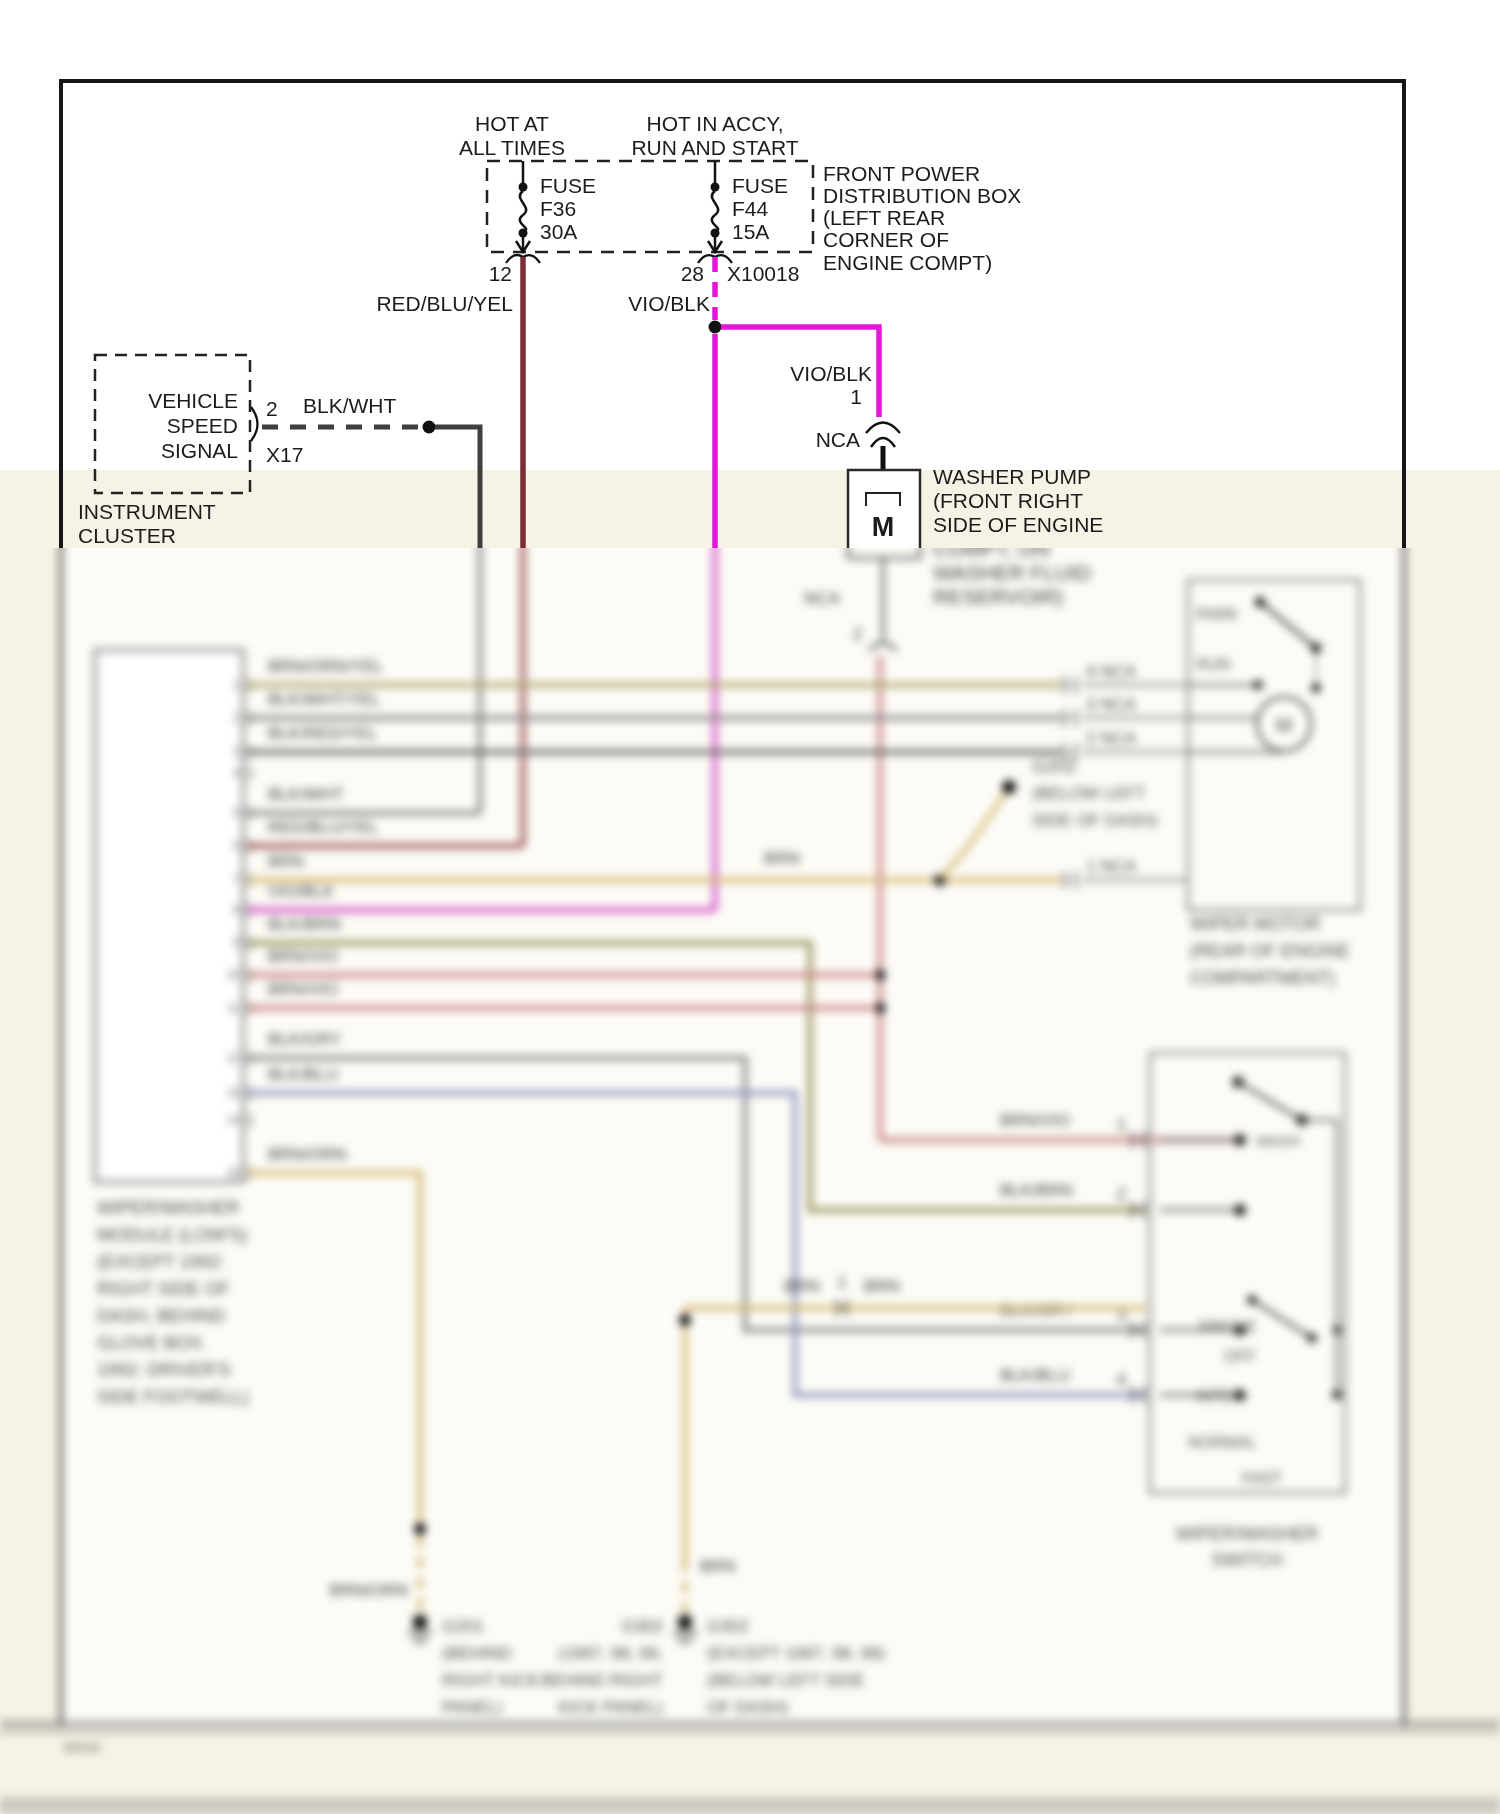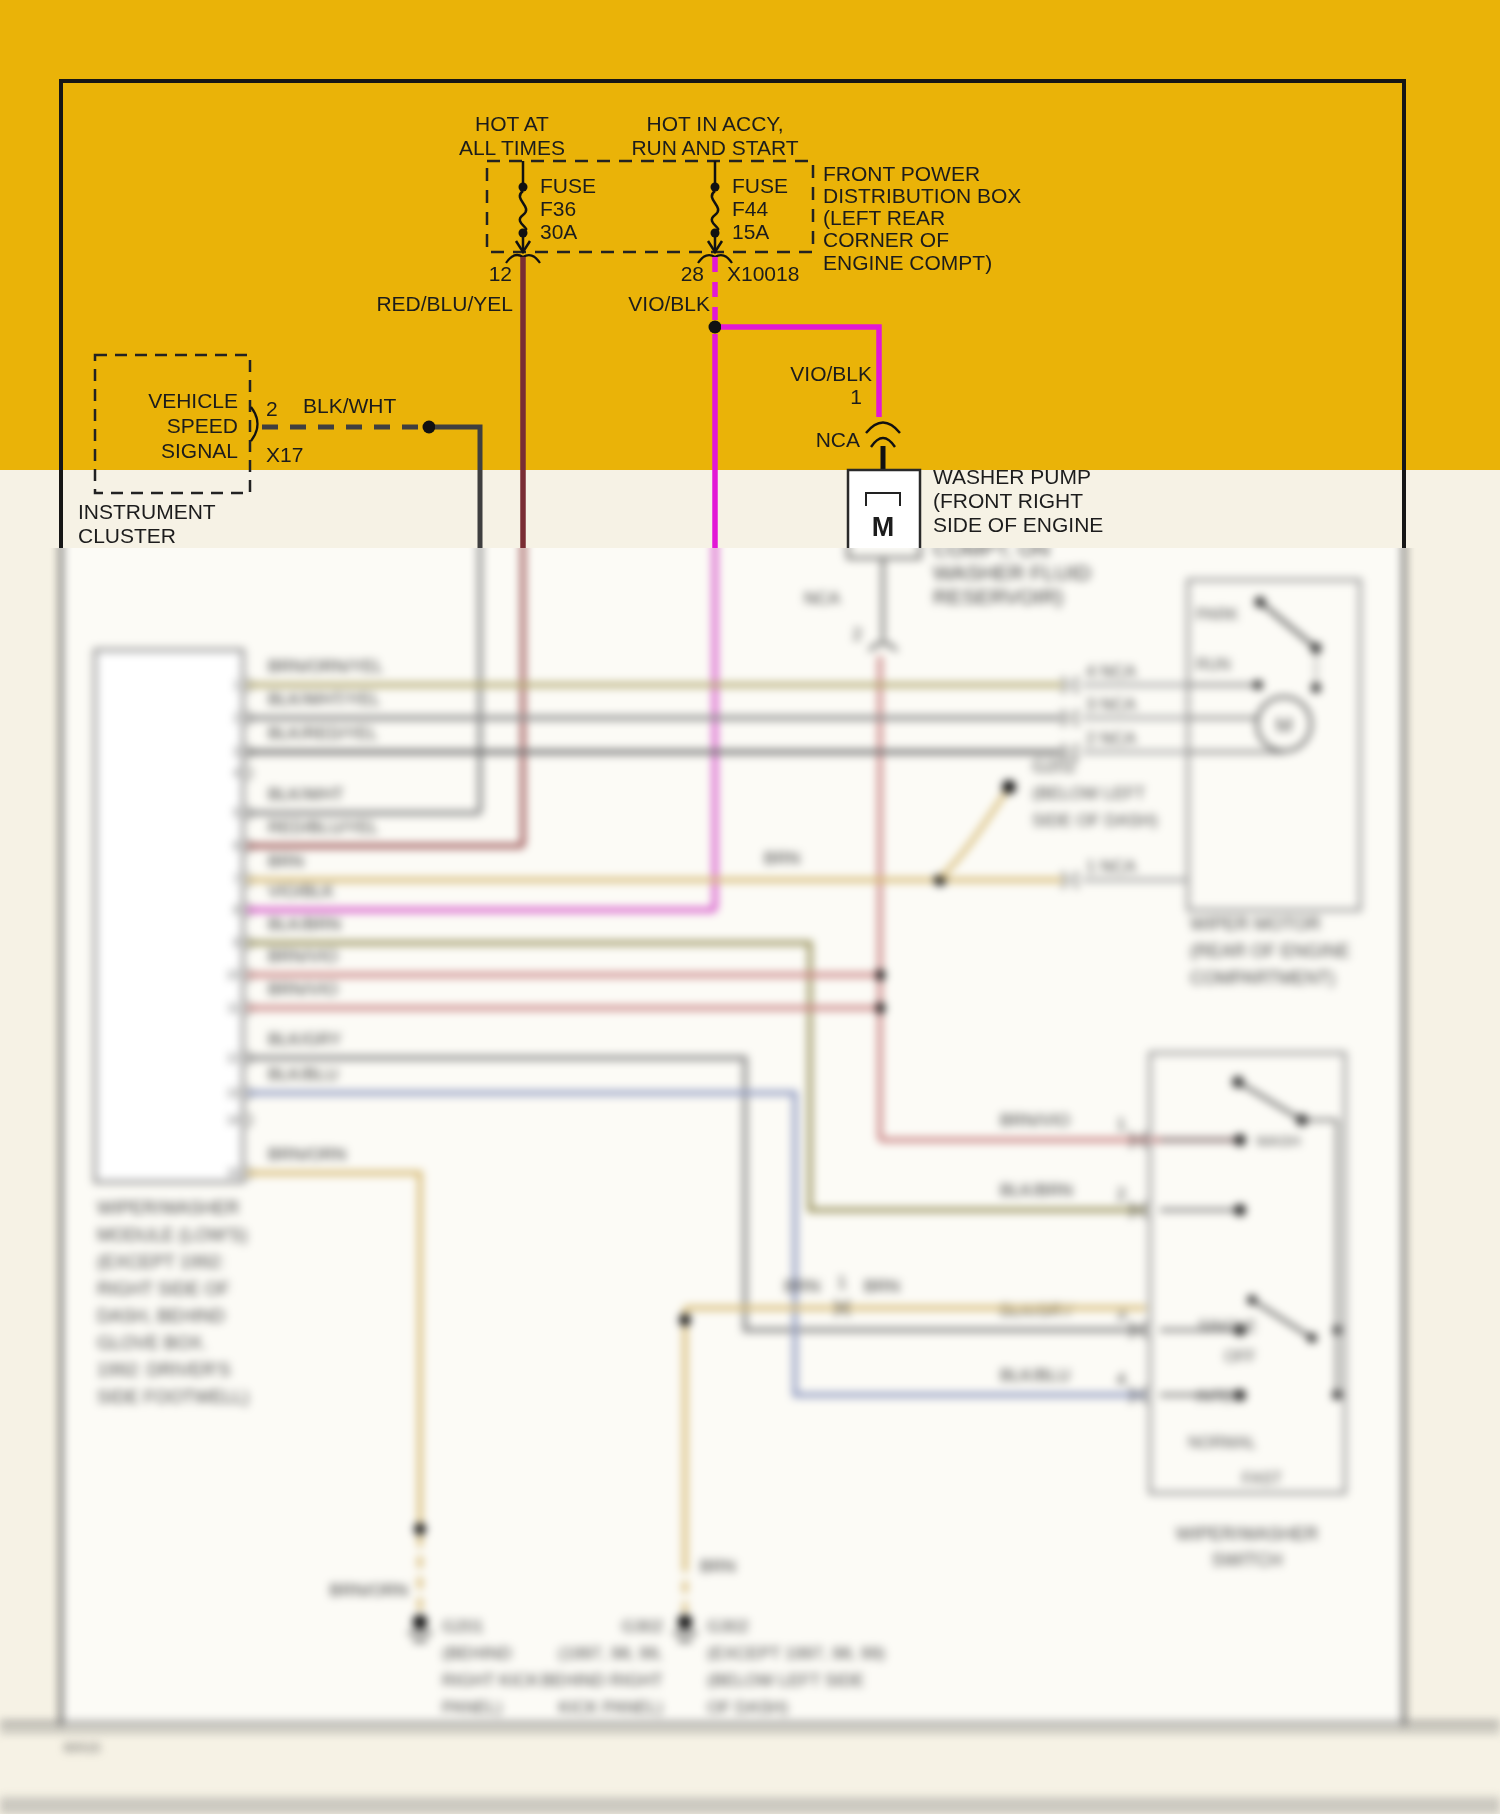--- a/index.html
+++ b/index.html
@@ -1,16 +1,16 @@
 <!DOCTYPE html>
 <html><head>
 <meta charset="utf-8">
 <style>
   html,body{margin:0;padding:0;background:#e8e8e8;}
-  .stage{position:relative;width:1500px;height:1814px;background:#eab308;overflow:hidden;}
+  .stage{position:relative;width:1500px;height:1814px;background:#ffffff;overflow:hidden;}
   .band{position:absolute;left:0;top:470px;width:1500px;height:1344px;background:#f6f2e5;}
   .layer{position:absolute;left:0;top:0;width:1500px;height:1814px;}
   .crisp-layer{clip-path:inset(0 0 1266px 0);}
   .blur-layer{filter:blur(4.5px);clip-path:inset(548px 0 0 0);}
   .tx{font-family:"Liberation Sans","DejaVu Sans",sans-serif;fill:#1c1c1c;}
   .s12{font-size:12px}.s13{font-size:13px}.s15{font-size:15px}.s16{font-size:16px}
   .s17{font-size:17px}.s18{font-size:18px}.s20{font-size:20px}.s21{font-size:21px}.s27{font-size:27px;font-weight:bold}
   .bt{fill:#3d3d3d}.bt2{fill:#4a4a4a}.bt3{fill:#555555}
 </style>
 </head>

